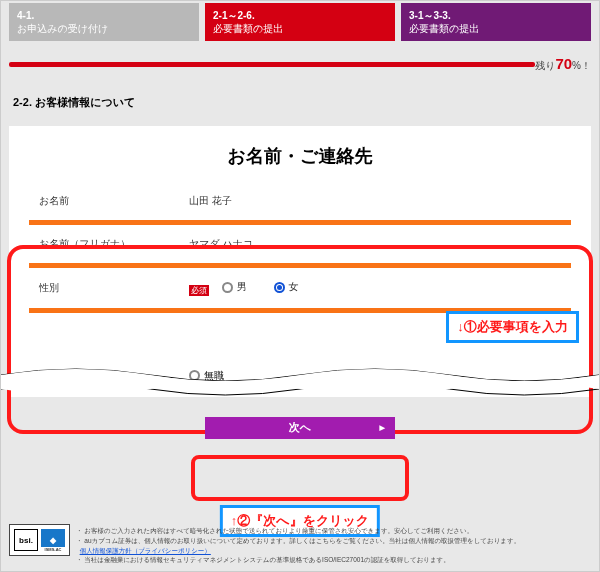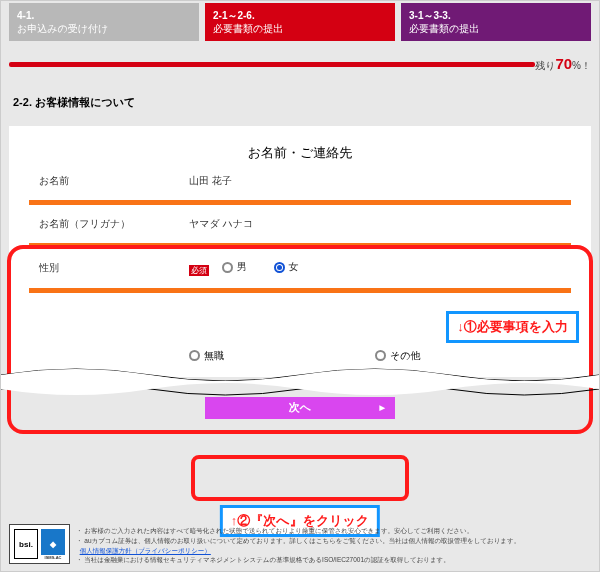--- a/index.html
+++ b/index.html
@@ -9,45 +9,45 @@
   .step-1{background:#b8b8b8}
   .step-2{background:#d40012}
   .step-3{background:#701a75}
   .step .num{font-size:10px;font-weight:bold;display:block}
   .prog-wrap{padding:14px 8px 2px;display:flex;align-items:center;}
   .prog{flex:1;height:5px;background:#d40012;border-radius:2px}
   .remain{font-size:10px;color:#444}
   .remain b{color:#d40012;font-size:15px;font-weight:bold}
   .title{font-size:11px;font-weight:bold;padding:20px 12px 10px}
   .card{background:#fff;margin:6px 8px 0;padding:18px 20px 10px;position:relative}
-  .card-h{text-align:center;font-size:13px;font-weight:normal;}
+  .card-h{text-align:center;font-size:18px;font-weight:bold;margin-bottom:14px}
   .row{display:flex;align-items:center;font-size:10px;padding:12px 10px;border-bottom:5px solid #f97316}
   .row:last-of-type{border-bottom:none}
   .lab{width:150px;color:#333}
   .val{color:#333}
   .req{background:#d40012;color:#fff;font-size:8px;padding:1px 2px;margin-right:10px}
   .hl{position:absolute;border:4px solid #ff1a1a;border-radius:16px;left:6px;right:6px;top:244px;height:189px;pointer-events:none}
   .radio{display:inline-flex;align-items:center;margin-right:24px;font-size:10px}
   .rc{width:11px;height:11px;border:2px solid #888;border-radius:50%;margin-right:4px;position:relative}
   .rc.on{border-color:#1152d6}
   .rc.on::after{content:"";position:absolute;inset:1px;border-radius:50%;background:#1152d6}
   .wave{position:absolute;left:0;right:0;top:360px;height:40px;pointer-events:none}
   .wave svg{width:100%;height:100%}
   .row2{display:flex;font-size:10px;padding:8px 10px 4px}
   .row2 .col{flex:1;display:flex;align-items:center}
   .btn-wrap{display:flex;justify-content:center;margin-top:20px}
-  .btn-next{background:#d946ef;color:#fff;border:none;width:190px;height:22px;font-size:11px;font-weight:bold;position:relative;cursor:pointer}
+  .btn-next{background:#a21caf;color:#fff;border:none;width:190px;height:22px;font-size:11px;font-weight:bold;position:relative;cursor:pointer}
   .btn-next::after{content:"▶";font-size:7px;position:absolute;right:10px;top:50%;transform:translateY(-50%)}
   .btn-hl{position:absolute;border:4px solid #ff1a1a;border-radius:8px;width:218px;height:46px;left:50%;transform:translateX(-50%);top:454px;pointer-events:none}
   .ann{position:absolute;border:3px solid #1296ff;color:#ff1a1a;font-size:13px;font-weight:bold;padding:4px 8px;background:#fff}
   .ann1{right:20px;top:310px}
   .ann2{left:50%;transform:translateX(-50%);top:504px}
   .foot{position:absolute;left:8px;right:6px;bottom:6px;display:flex;gap:6px;align-items:flex-start}
   .logos{border:1px solid #444;padding:4px;display:flex;gap:3px;align-items:center;background:#fff}
-  .logo{width:24px;height:30px;display:flex;align-items:center;justify-content:center;font-size:8px;font-weight:bold}
+  .logo{width:24px;height:22px;display:flex;align-items:center;justify-content:center;font-size:8px;font-weight:bold}
   .bsi{border:1px solid #000}
   .isms{background:#1877c9;color:#fff;position:relative}
   .isms::after{content:"ISMS-AC";font-size:4px;position:absolute;bottom:-1px;left:0;right:0;text-align:center;color:#333;background:#fff}
   .notes{font-size:6.5px;color:#444;line-height:1.5;flex:1;padding-top:2px}
   .notes .ln{display:block}
   .link{color:#1152d6;text-decoration:underline}
 </style>
 </head>
 <body>
 

